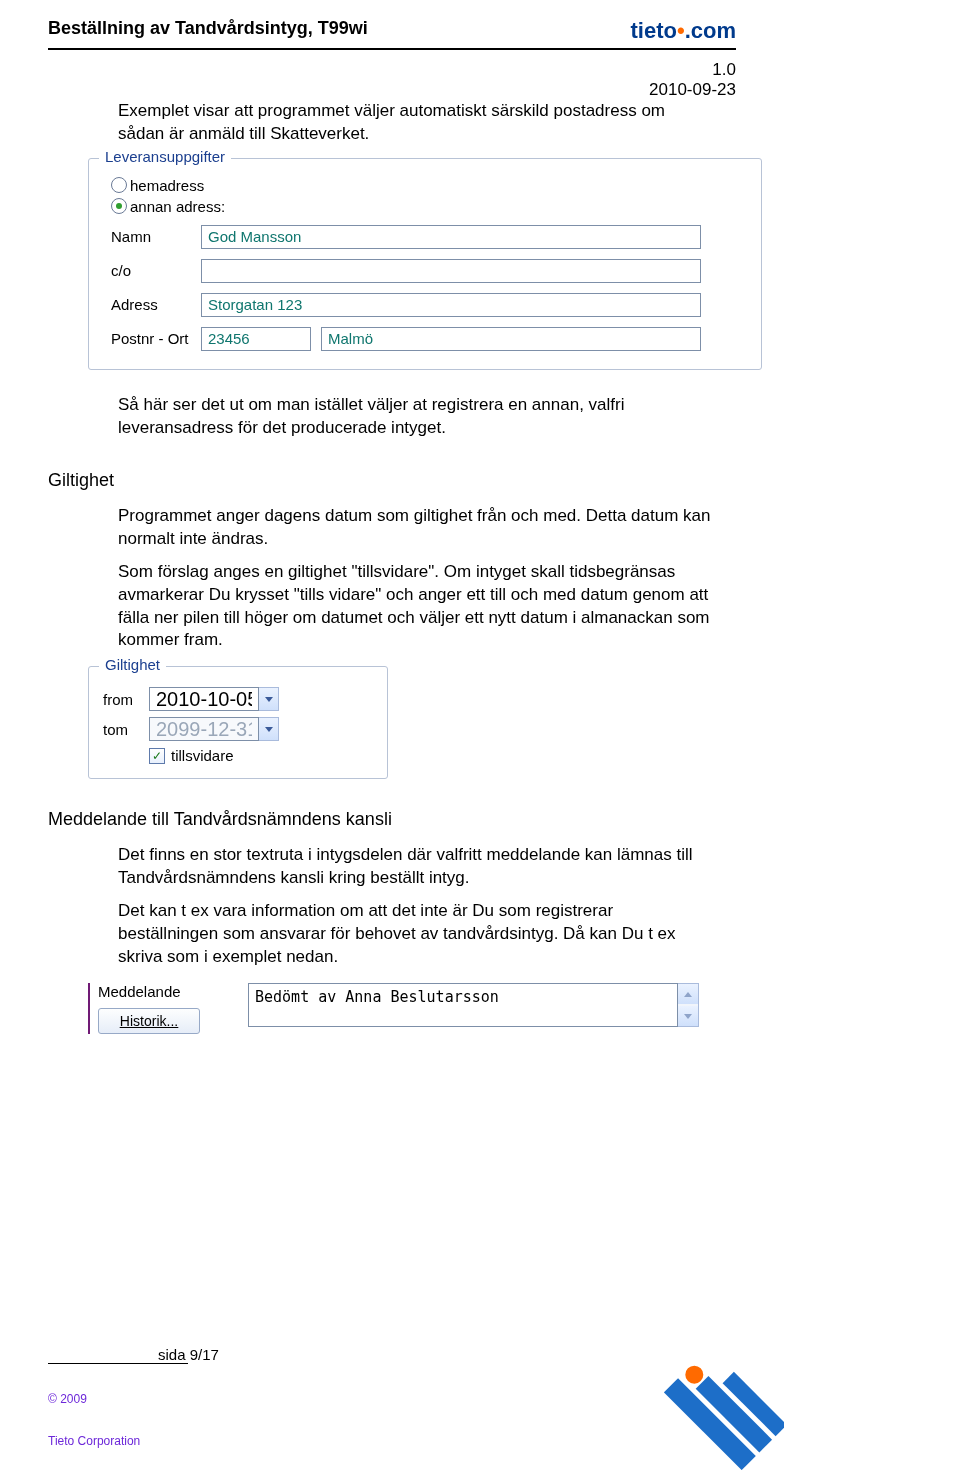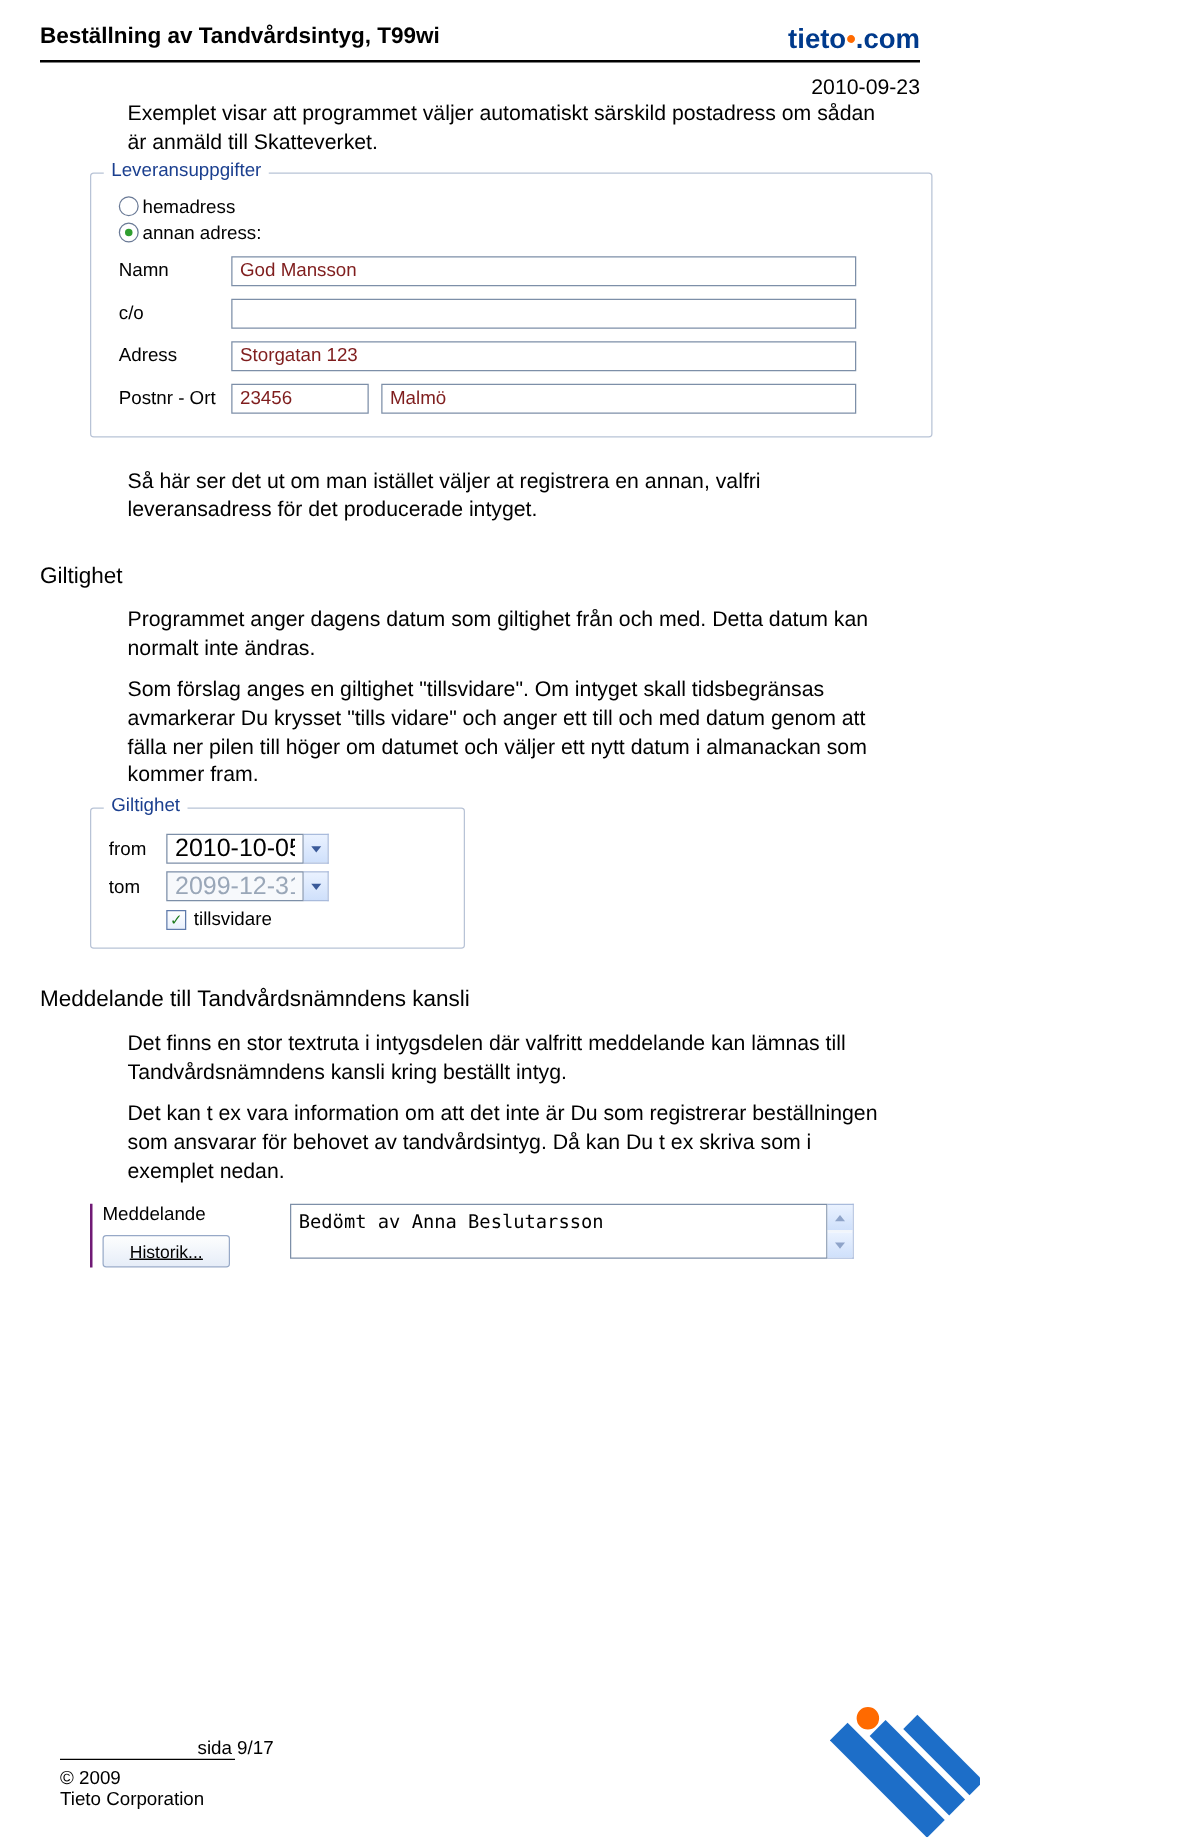--- a/index.html
+++ b/index.html
@@ -1,16 +1,16 @@
 <!DOCTYPE html>
 <html><head>
 <meta charset="utf-8">
 <style>
   html,body{margin:0;padding:0;background:#fff;font-family:Arial,Helvetica,sans-serif;color:#000;}
-  .page{width:784px;min-height:1470px;position:relative;box-sizing:border-box;padding:18px 48px 40px 32px;}
+  .page{width:784px;min-height:1470px;position:relative;box-sizing:border-box;padding:18px 48px 40px 48px;}
   .header-row{display:flex;justify-content:space-between;align-items:flex-start;}
   .doc-title{font-weight:bold;font-size:18px;}
   .logo{text-align:right;}
   .logo-text{font-size:22px;font-weight:bold;}
   .logo-text .t1{color:#003a8c;}
   .logo-text .dot{color:#ff6a00;}
   .logo-text .t2{color:#003a8c;}
   .hr-top{border:none;border-top:2px solid #000;margin:4px 0 10px 0;}
   .meta-right{text-align:right;font-size:17px;color:#000;}
   .meta-right .v{display:block;}
@@ -20,21 +20,21 @@
   h2.section-left{margin-left:-70px;}
   
   .panel{border:1px solid #b8c3d6;border-radius:3px;position:relative;margin:12px 0 24px -30px;width:640px;padding:14px 16px 18px 16px;font-family:"Segoe UI",Tahoma,sans-serif;font-size:15px;color:#1a1a1a;background:#fff;}
   .panel-legend{position:absolute;top:-11px;left:10px;background:#fff;padding:0 6px;color:#1b3f8f;font-size:15px;}
   .radio-row{display:flex;align-items:center;gap:3px;margin:4px 0 4px 6px;}
   .radio-outer{width:14px;height:14px;border:1px solid #6a7a96;border-radius:50%;display:flex;align-items:center;justify-content:center;background:#fff;}
   .radio-inner{width:6px;height:6px;border-radius:50%;background:#2f9e2f;}
   .radio-label{color:#000;}
   .form-row{display:flex;align-items:center;margin:10px 0 0 6px;}
   .form-label{width:90px;color:#000;}
-  .tf{border:1px solid #7d8fa8;height:24px;padding:2px 6px;font-size:15px;color:#7f1d1d;background:#fff;box-sizing:border-box;}
+  .tf{border:1px solid #7d8fa8;height:24px;padding:2px 6px;font-size:15px;color:#0f766e;background:#fff;box-sizing:border-box;}
   .tf-name{width:500px;}
   .tf-co{width:500px;}
   .tf-adr{width:500px;}
   .tf-postnr{width:110px;}
   .tf-ort{width:380px;margin-left:10px;}
   
   .panel2{border:1px solid #b8c3d6;border-radius:3px;position:relative;margin:14px 0 28px -30px;width:270px;padding:14px 14px 14px 14px;font-family:"Segoe UI",Tahoma,sans-serif;font-size:15px;}
   .panel2 .panel-legend{color:#1b3f8f;}
   .g-row{display:flex;align-items:center;margin:6px 0;}
   .g-label{width:46px;color:#000;}
@@ -55,39 +55,40 @@
   .ta-wrap{display:flex;}
   .ta{border:1px solid #7d8fa8;width:430px;height:44px;padding:4px 6px;font-size:15px;resize:none;box-sizing:border-box;color:#000;}
   .scroll-col{width:20px;display:flex;flex-direction:column;justify-content:space-between;border:1px solid #a9bbdc;border-left:none;}
   .sb-btn{height:20px;background:linear-gradient(#eaf2ff,#cfe0fb);display:flex;align-items:center;justify-content:center;}
   .sb-mid{flex:1;background:#f1f5fb;}
   .chev-up{width:0;height:0;border-left:4px solid transparent;border-right:4px solid transparent;border-bottom:5px solid #8fa4c9;}
   .chev-dn{width:0;height:0;border-left:4px solid transparent;border-right:4px solid transparent;border-top:5px solid #8fa4c9;}
   
   .footer{position:absolute;bottom:22px;left:48px;right:48px;}
   .footer-hr{border:none;border-top:1px solid #000;width:140px;margin:0 0 6px 0;}
-  .footer-small{font-size:15px;color:#000000;}
+  .footer-small{font-size:12px;color:#6d28d9;margin-top:28px;}
   .page-num{font-size:15px;margin-left:110px;}
   .corner-logo{position:absolute;bottom:0;right:0;width:120px;height:120px;overflow:hidden;}
 </style>
 </head>
 <body>
 
 <div class="page">
 
   <div class="header-row">
     <div class="doc-title">Beställning av Tandvårdsintyg, T99wi</div>
     <div class="logo">
       <span class="logo-text">
         <span class="t1">tieto</span><span class="dot">•</span><span class="t2">.com</span>
       </span>
     </div>
   </div>
   <hr class="hr-top">
   <div class="meta-right">
+    <span class="v">1.0</span>
     <span class="v">2010-09-23</span>
   </div>
 
   <div class="content">
 
     <p class="body">Exemplet visar att programmet väljer automatiskt särskild postadress om sådan är anmäld till Skatteverket.</p>
 
     <div class="panel">
       <div class="panel-legend">Leveransuppgifter</div>
 

